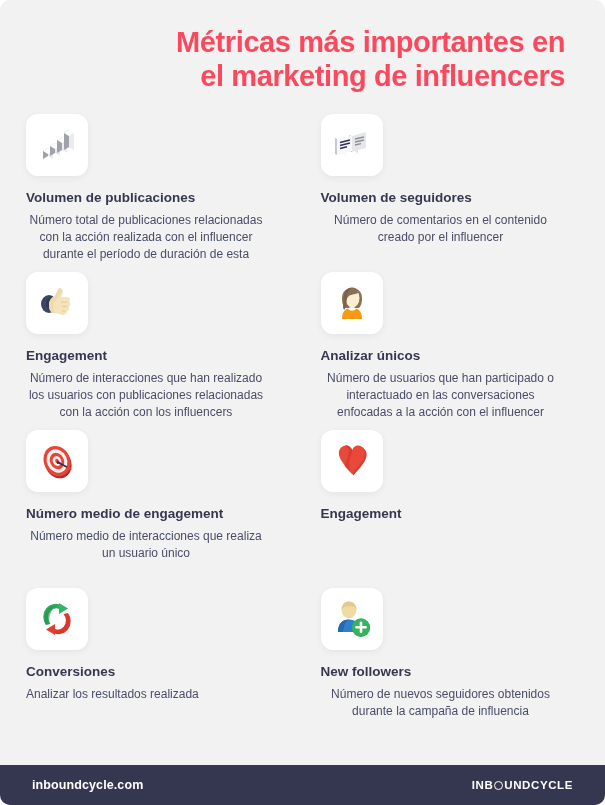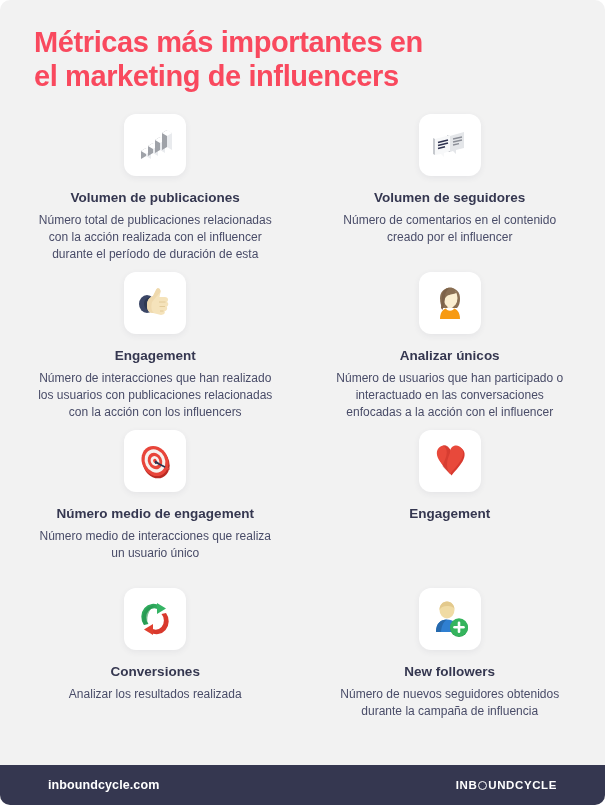--- a/index.html
+++ b/index.html
@@ -17,22 +17,22 @@
     height: 805px;
     background: #f2f2f2;
     border-radius: 10px;
     overflow: hidden;
     display: flex;
     flex-direction: column;
   }
 
   
   .title-block {
-    padding: 26px 28px 8px 34px;
-    text-align: left;
+    padding: 26px 40px 8px 34px;
+    text-align: right;
   }
   .title {
     color: #f9495e;
     font-size: 29px;
     font-weight: bold;
     line-height: 1.17;
     letter-spacing: -0.4px;
   }
 
   
@@ -40,21 +40,21 @@
     flex: 1;
     display: grid;
     grid-template-columns: 1fr 1fr;
     grid-auto-rows: 158px;
     padding: 12px 8px 0 8px;
   }
 
   .cell {
     display: flex;
     flex-direction: column;
-    align-items: center;
+    align-items: flex-start;
     padding: 0 18px;
   }
 
   .icon-card {
     width: 62px;
     height: 62px;
     background: #ffffff;
     border-radius: 12px;
     box-shadow: 0 2px 6px rgba(53,55,80,0.07);
     display: flex;
@@ -80,21 +80,21 @@
     max-width: 240px;
   }
 
   
   .footer {
     height: 40px;
     background: #353750;
     display: flex;
     align-items: center;
     justify-content: space-between;
-    padding: 0 48px;
+    padding: 0 32px;
   }
   .footer-url {
     color: #ffffff;
     font-size: 12.5px;
     font-weight: bold;
     letter-spacing: 0.1px;
   }
   .footer-logo {
     color: #ffffff;
     font-size: 11.5px;

